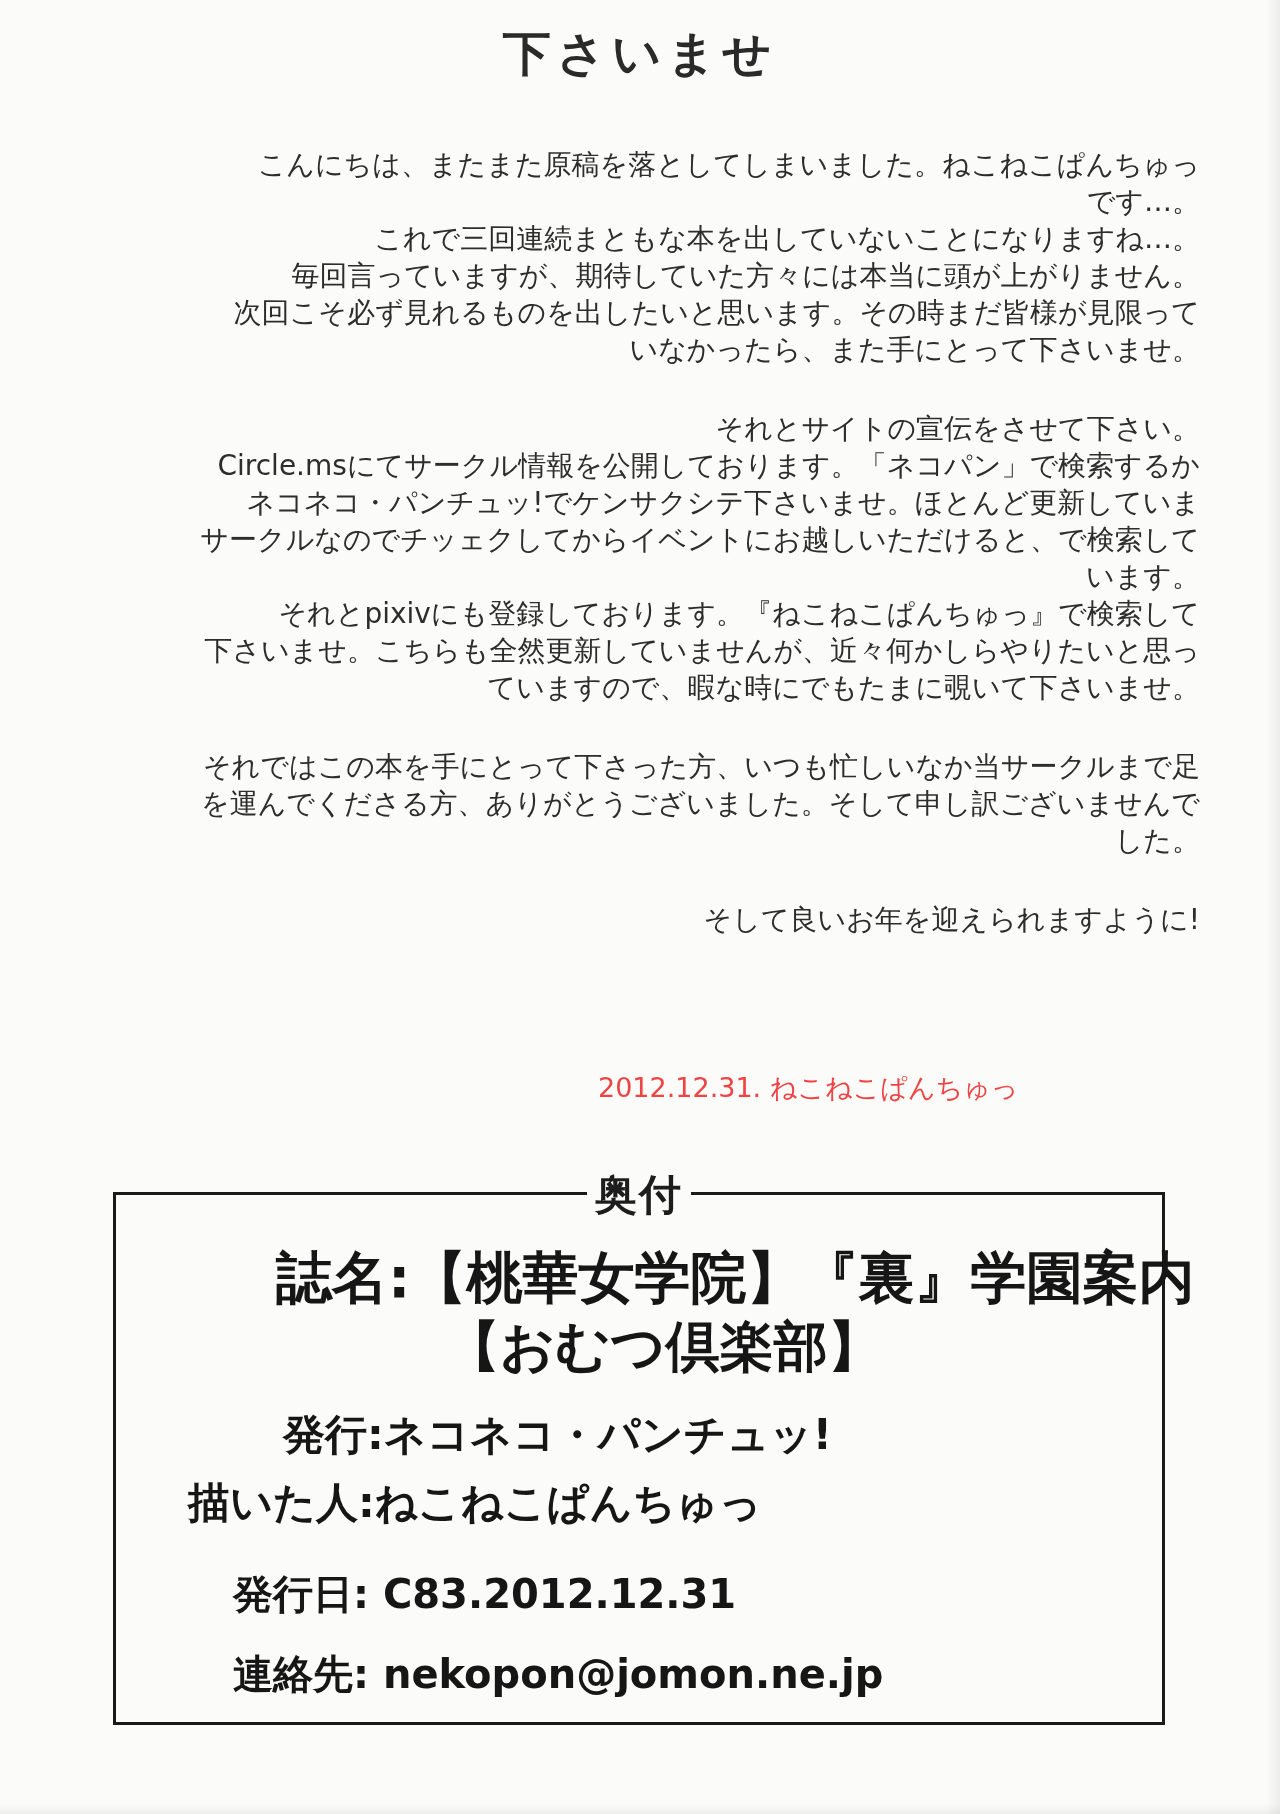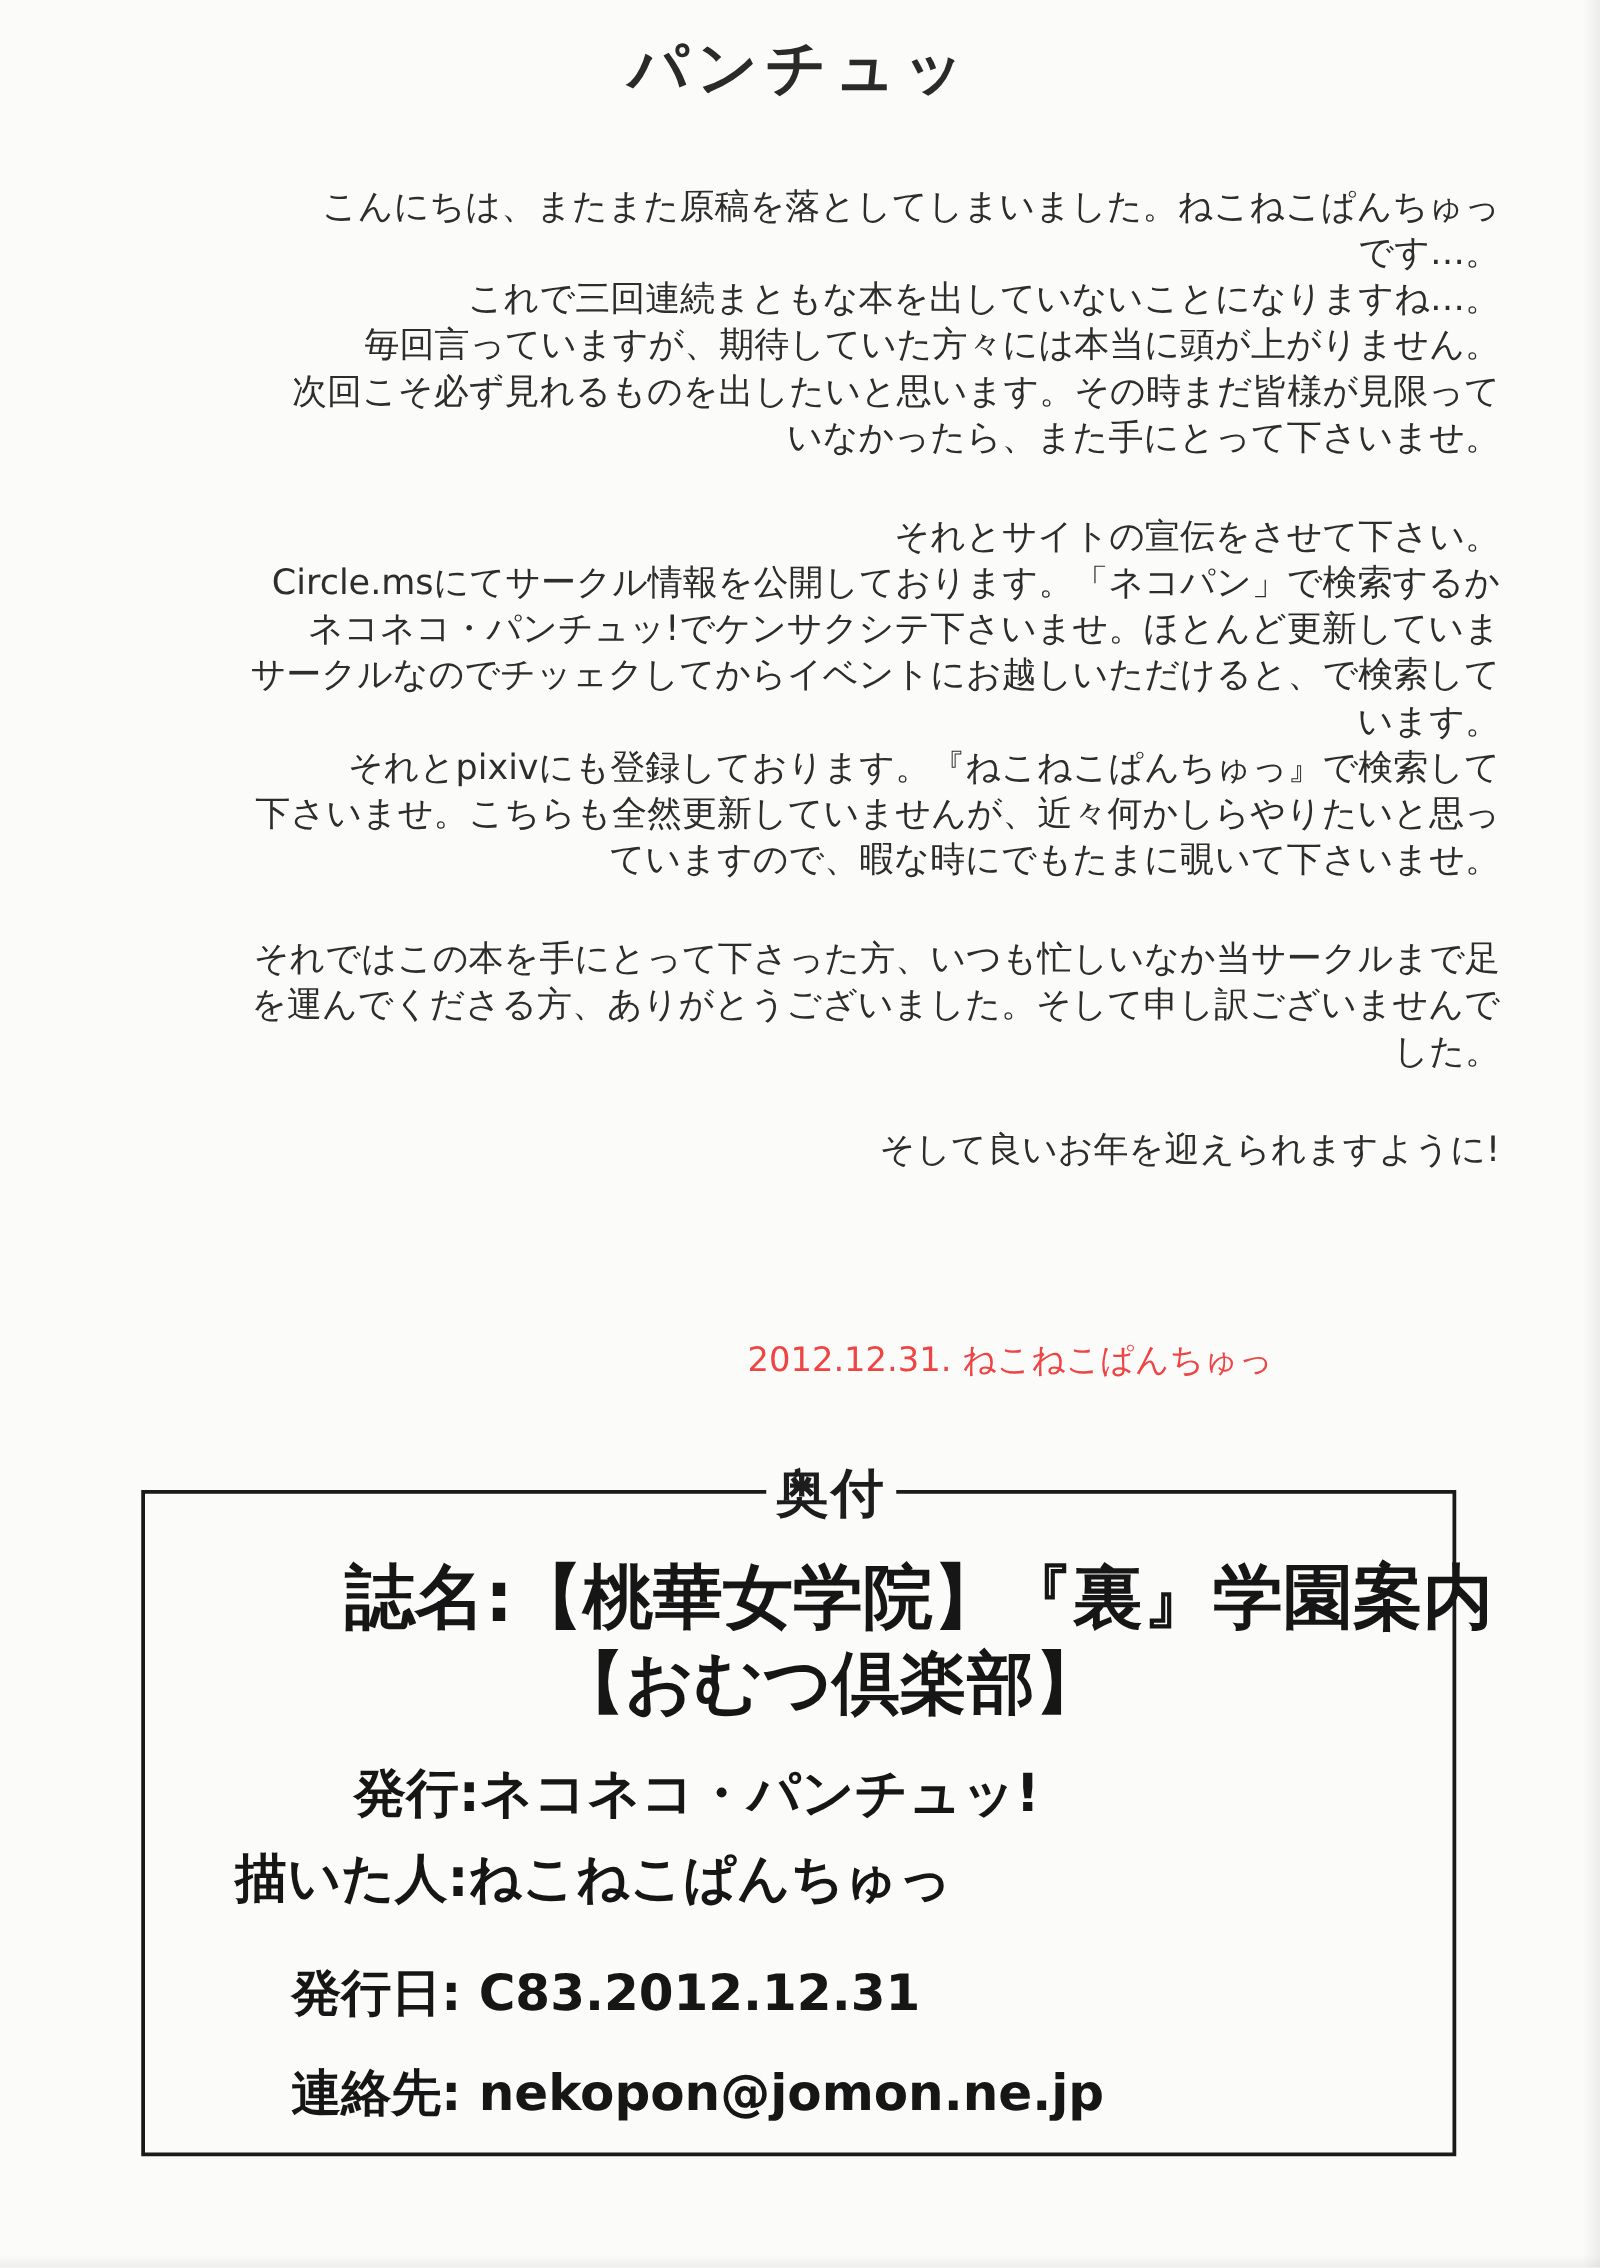--- a/index.html
+++ b/index.html
@@ -64,39 +64,38 @@
     position: absolute;
     top: -28px; left: 50%;
     transform: translateX(-50%);
     background: #fbfbf9;
     padding: 0 8px;
     font-size: 42px;
     font-weight: 700;
     letter-spacing: 2px;
     color: #1d1d1d;
     white-space: nowrap;
-    margin-left: 26px;
   }
   .c-row {
     position: absolute;
     font-weight: 600;
     color: #161616;
     white-space: nowrap;
   }
   .c-row-1 { top: 46px;  left: 160px; font-size: 56px; }
   .c-row-2 { top: 116px; left: 330px; font-size: 54px; font-weight: 700; }
   .c-row-3 { top: 212px; left: 167px; font-size: 42px; }
   .c-row-4 { top: 280px; left: 72px;  font-size: 42px; }
   .c-row-5 { top: 372px; left: 117px; font-size: 40px; }
   .c-row-6 { top: 452px; left: 117px; font-size: 40px; }
 </style>
 </head>
 <body>
 
-<div class="page-title">パンチュッ</div>
+<div class="page-title">下さいませ</div>
 
 <div class="afterword-body">
   <div class="para">
     <div class="line">こんにちは、またまた原稿を落としてしまいました。ねこねこぱんちゅっ</div>
     <div class="line">です…。</div>
     <div class="line">これで三回連続まともな本を出していないことになりますね…。</div>
     <div class="line">毎回言っていますが、期待していた方々には本当に頭が上がりません。</div>
     <div class="line">次回こそ必ず見れるものを出したいと思います。その時まだ皆様が見限って</div>
     <div class="line">いなかったら、また手にとって下さいませ。</div>
   </div>

